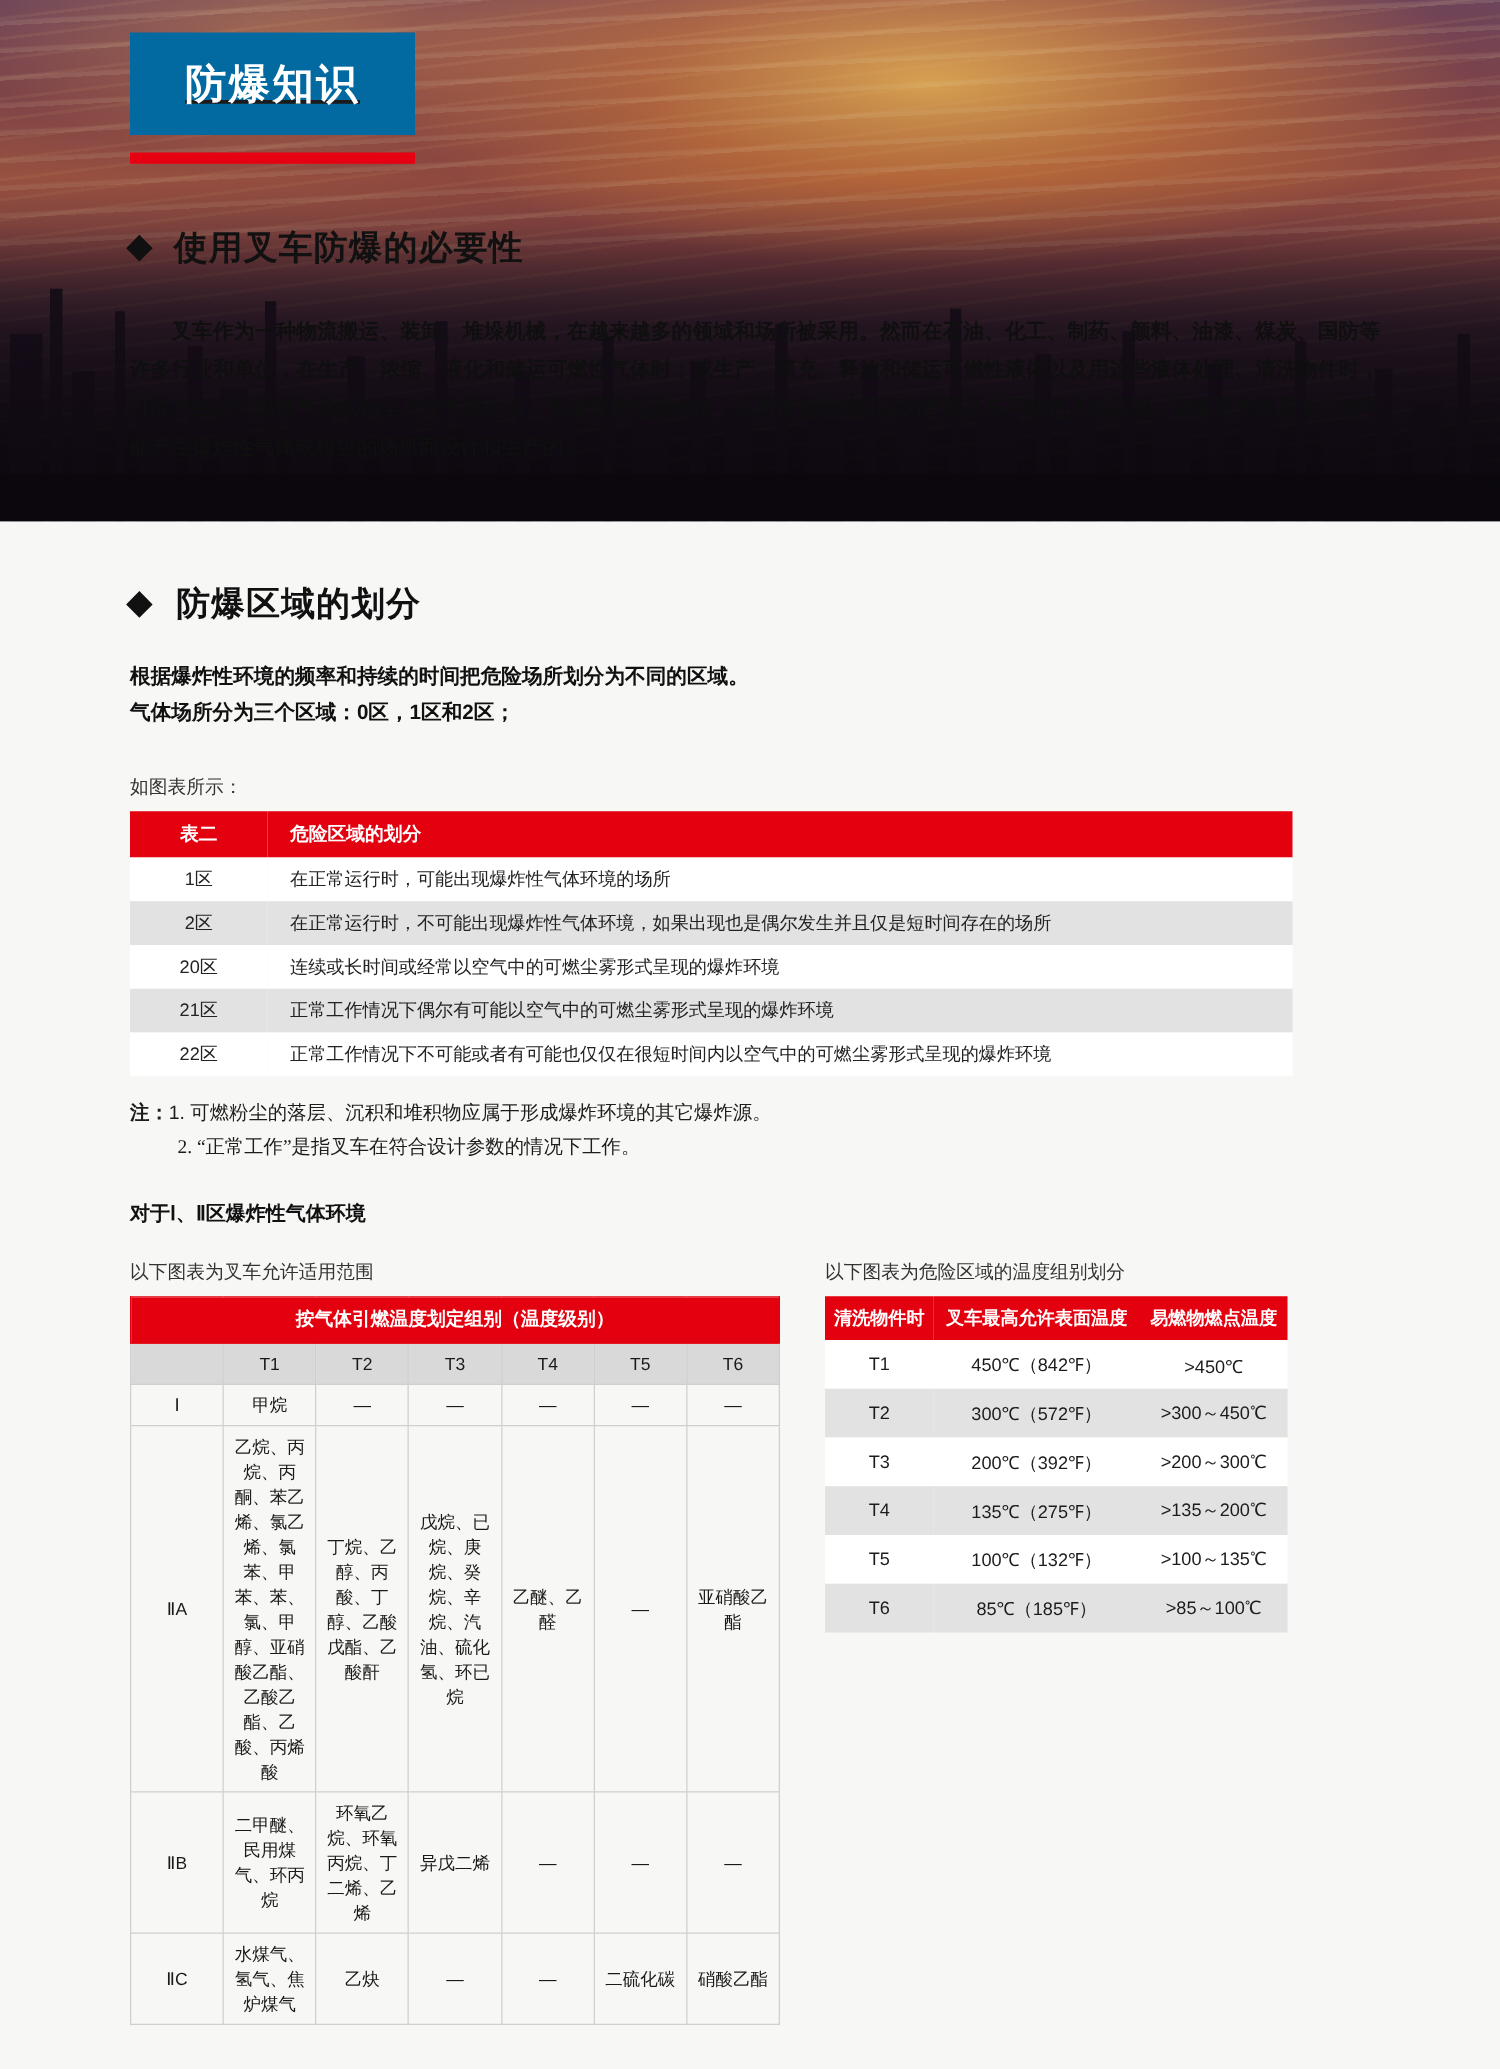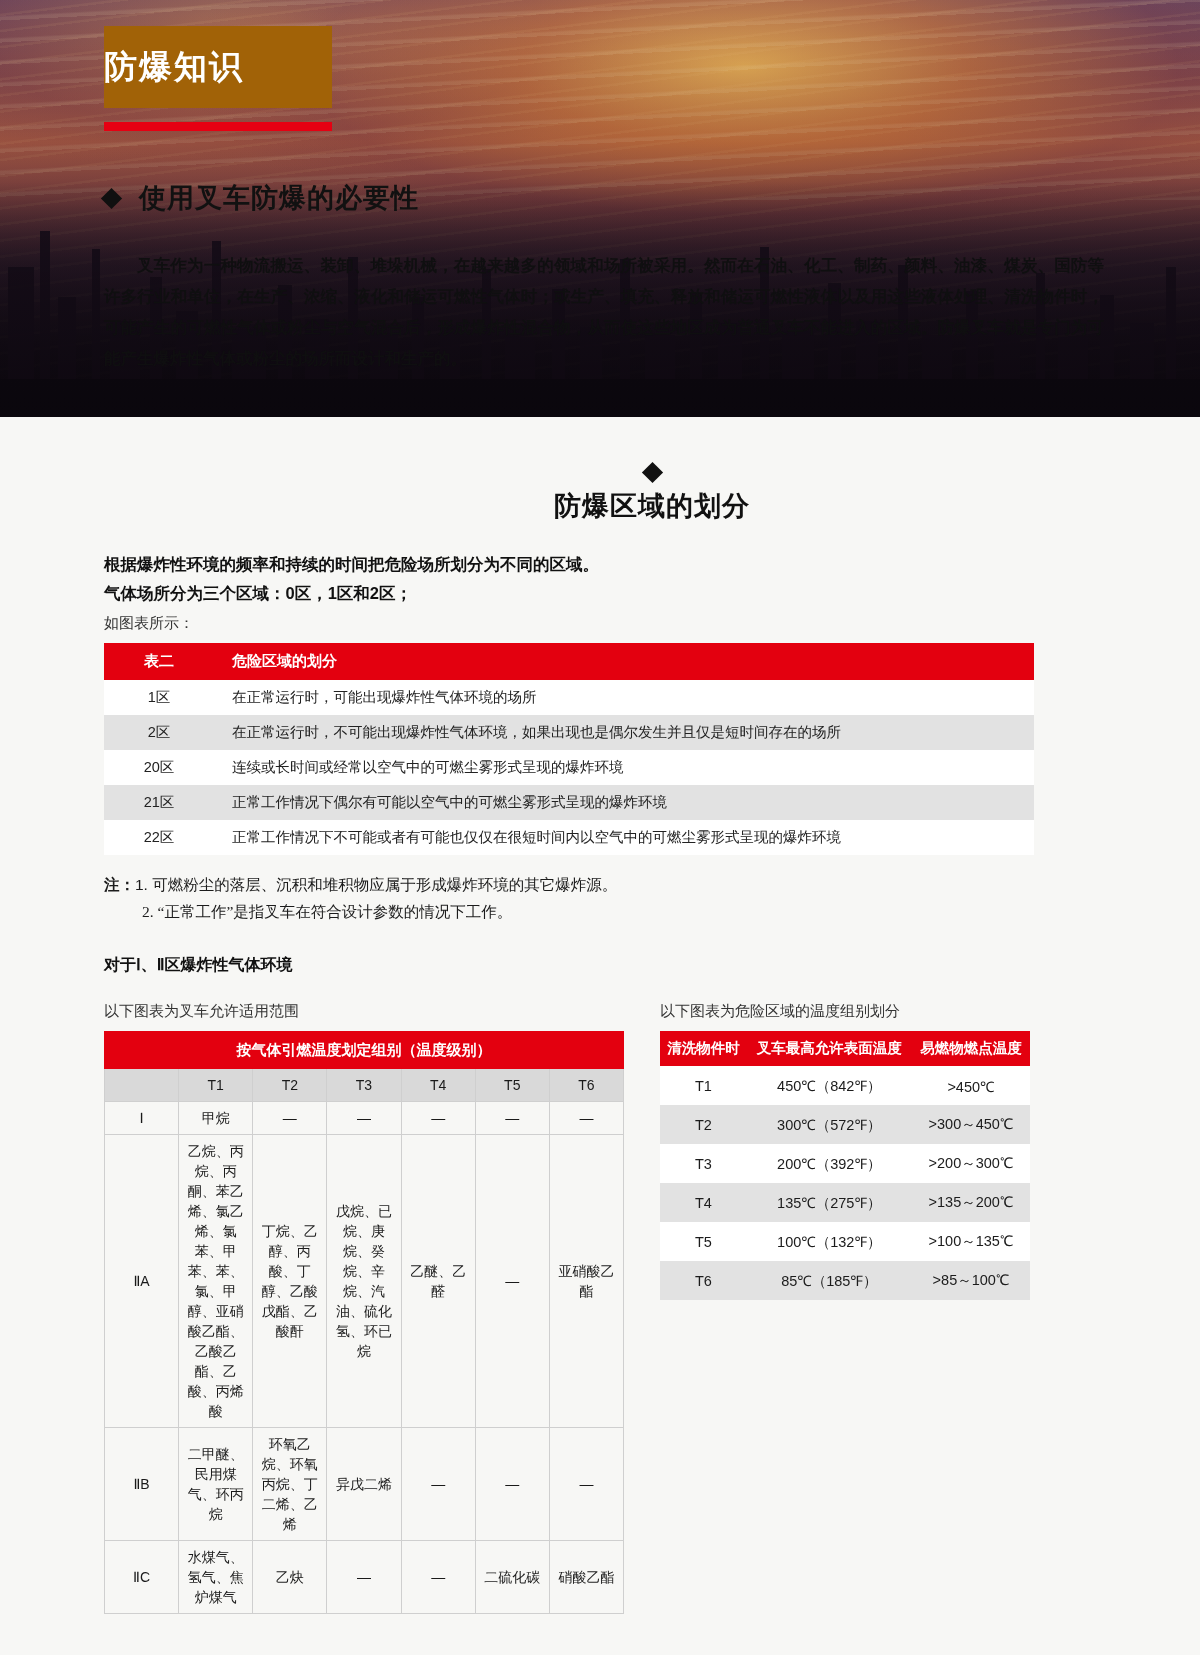--- a/index.html
+++ b/index.html
@@ -74,23 +74,25 @@
     inset: 0;
     background: linear-gradient(180deg, rgba(10,6,12,0.05) 0%, rgba(10,6,12,0.18) 40%, rgba(10,6,12,0.45) 72%, rgba(10,6,12,0.72) 100%);
   }
 
   .badge {
     position: absolute;
     left: 104px;
     top: 26px;
     width: 228px;
     height: 82px;
-    background: #a16207;
+    background: #0369a1;
     display: flex;
     align-items: center;
+    justify-content: center;
+    text-decoration: underline;
   }
   .badge-text {
     color: #ffffff;
     font-size: 33px;
     font-weight: bold;
     letter-spacing: 2px;
   }
   .badge-underline {
     position: absolute;
     left: 104px;
@@ -139,41 +141,40 @@
   
   .content {
     position: absolute;
     top: 417px;
     left: 0;
     width: 1200px;
   }
   .section-title {
     display: flex;
     align-items: center;
-    gap: 8px;
+    gap: 22px;
     margin: 48px 0 18px 104px;
-    flex-direction: column;
   }
   .section-title .title-text {
     font-size: 27px;
     font-weight: bold;
     color: #111;
     letter-spacing: 1px;
   }
 
   .lead {
     margin: 26px 16px 0 104px;
     font-size: 16.5px;
     font-weight: bold;
     line-height: 29px;
     color: #111;
   }
 
   .plain-note {
-    margin: 6px 0 0 104px;
+    margin: 35px 0 0 104px;
     font-size: 15px;
     color: #333;
   }
 
   
   .tbl2 {
     margin: 10px 0 0 104px;
     width: 930px;
     border-collapse: collapse;
     font-size: 14.5px;

